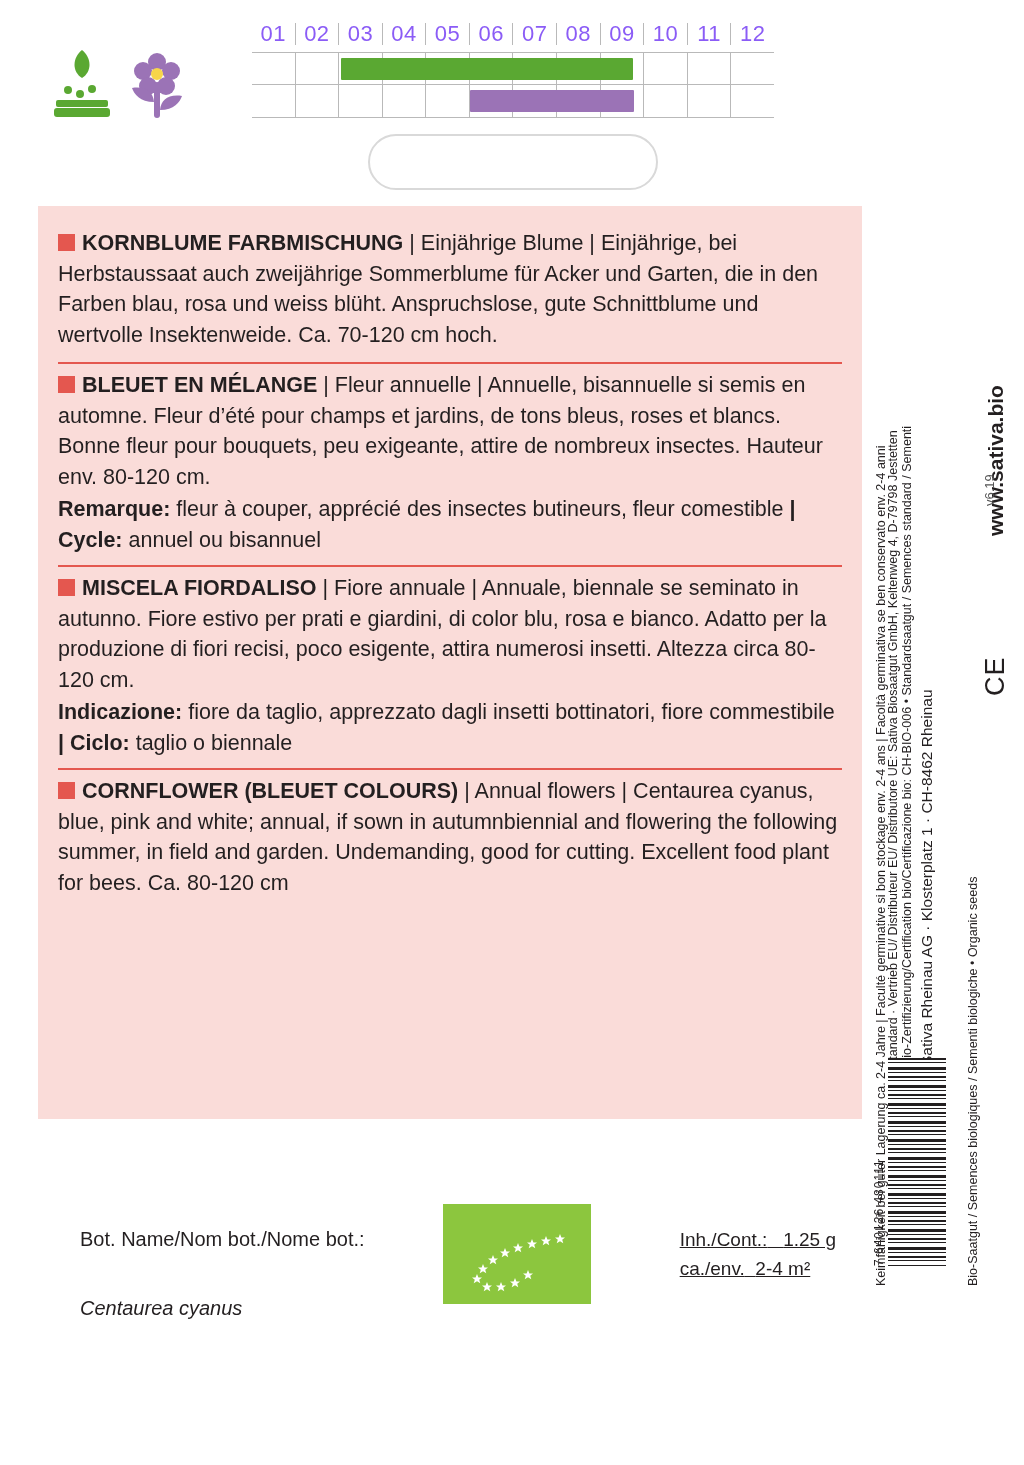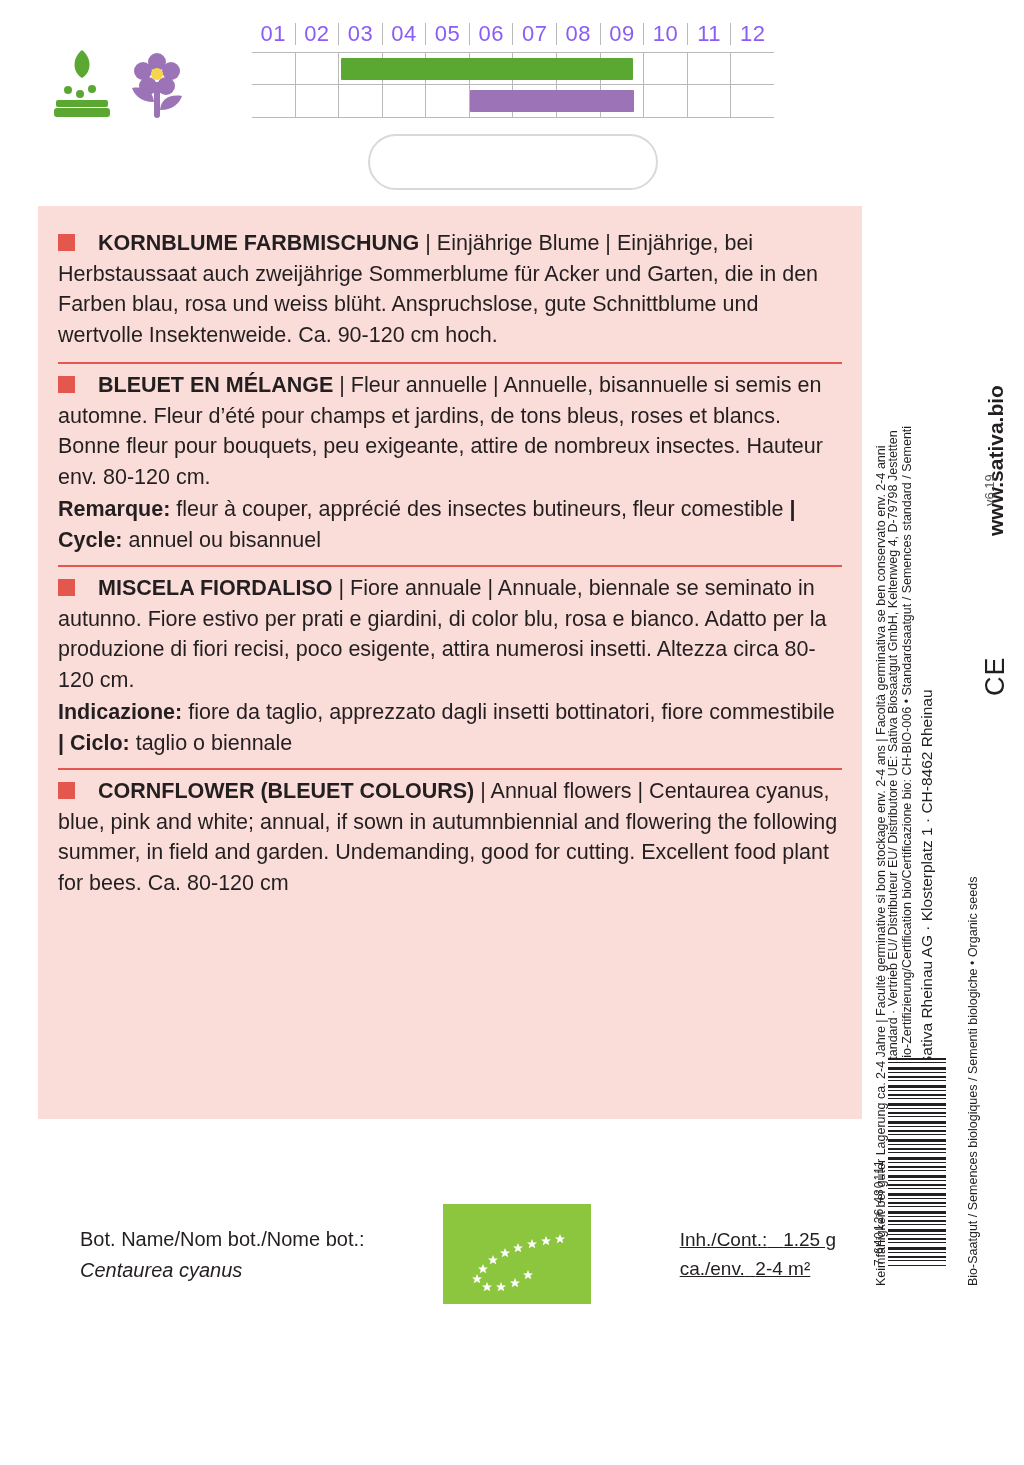--- a/index.html
+++ b/index.html
@@ -107,21 +107,21 @@
   }
   .sec p.body { margin-bottom: 2px; }
   .sq {
     display: inline-block;
     width: 17px; height: 17px;
     background: #e4574f;
     margin-right: 7px;
     position: relative;
     top: 1px;
   }
-  .nm { font-weight: bold; margin-left: 16px; }
+  .nm { font-weight: bold; }
   .note b { font-weight: bold; }
 
   
   .side {
     position: absolute;
     right: 12px; top: 206px;
     width: 150px; height: 1080px;
   }
   .vert {
     position: absolute;
@@ -193,21 +193,21 @@
     position: absolute;
     left: 38px; top: 1200px;
     width: 824px; height: 110px;
   }
   .bot-name {
     position: absolute;
     left: 42px; top: 24px;
     font-size: 20px;
     line-height: 1.55;
   }
-  .bot-name .lat { font-style: italic; }
+  .bot-name .lat { font-style: italic; margin-top: 38px; }
   .eu-leaf {
     position: absolute;
     left: 405px; top: 4px;
     width: 148px; height: 100px;
     background: #8cc63e;
   }
   .cont {
     position: absolute;
     right: 26px; top: 26px;
     text-align: left;
@@ -297,21 +297,21 @@
         <div class="bar harvest" style="left:41.7%;width:31.5%;"></div>
       </div>
     </div>
   </div>
 
   <div class="window"></div>
 
   <div class="panel">
 
     <div class="sec">
-      <p class="body"><span class="sq"></span><span class="nm">KORNBLUME FARBMISCHUNG</span><span> | Einjährige Blume | Einjährige, bei Herbstaussaat auch zweijährige Sommerblume für Acker und Garten, die in den Farben blau, rosa und weiss blüht. Anspruchslose, gute Schnittblume und wertvolle Insektenweide. Ca. 90-120 cm hoch.</span></p>
+      <p class="body"><span class="sq"></span><span class="nm">KORNBLUME FARBMISCHUNG</span><span> | Einjährige Blume | Einjährige, bei Herbstaussaat auch zweijährige Sommerblume für Acker und Garten, die in den Farben blau, rosa und weiss blüht. Anspruchslose, gute Schnittblume und wertvolle Insektenweide. Ca. 70-120 cm hoch.</span></p>
     </div>
 
     <div class="sec">
       <p class="body"><span class="sq"></span><span class="nm">BLEUET EN MÉLANGE</span><span> | Fleur annuelle | Annuelle, bisannuelle si semis en automne. Fleur d’été pour champs et jardins, de tons bleus, roses et blancs. Bonne fleur pour bouquets, peu exigeante, attire de nombreux insectes. Hauteur env. 80-120 cm.</span></p>
       <p class="note"><b>Remarque:</b><span> fleur à couper, apprécié des insectes butineurs, fleur comestible </span><b>| Cycle:</b><span> annuel ou bisannuel</span></p>
     </div>
 
     <div class="sec">
       <p class="body"><span class="sq"></span><span class="nm">MISCELA FIORDALISO</span><span> | Fiore annuale | Annuale, biennale se seminato in autunno. Fiore estivo per prati e giardini, di color blu, rosa e bianco. Adatto per la produzione di fiori recisi, poco esigente, attira numerosi insetti. Altezza circa 80-120 cm.</span></p>
       <p class="note"><b>Indicazione:</b><span> fiore da taglio, apprezzato dagli insetti bottinatori, fiore commestibile </span><b>| Ciclo:</b><span> taglio o biennale</span></p>

